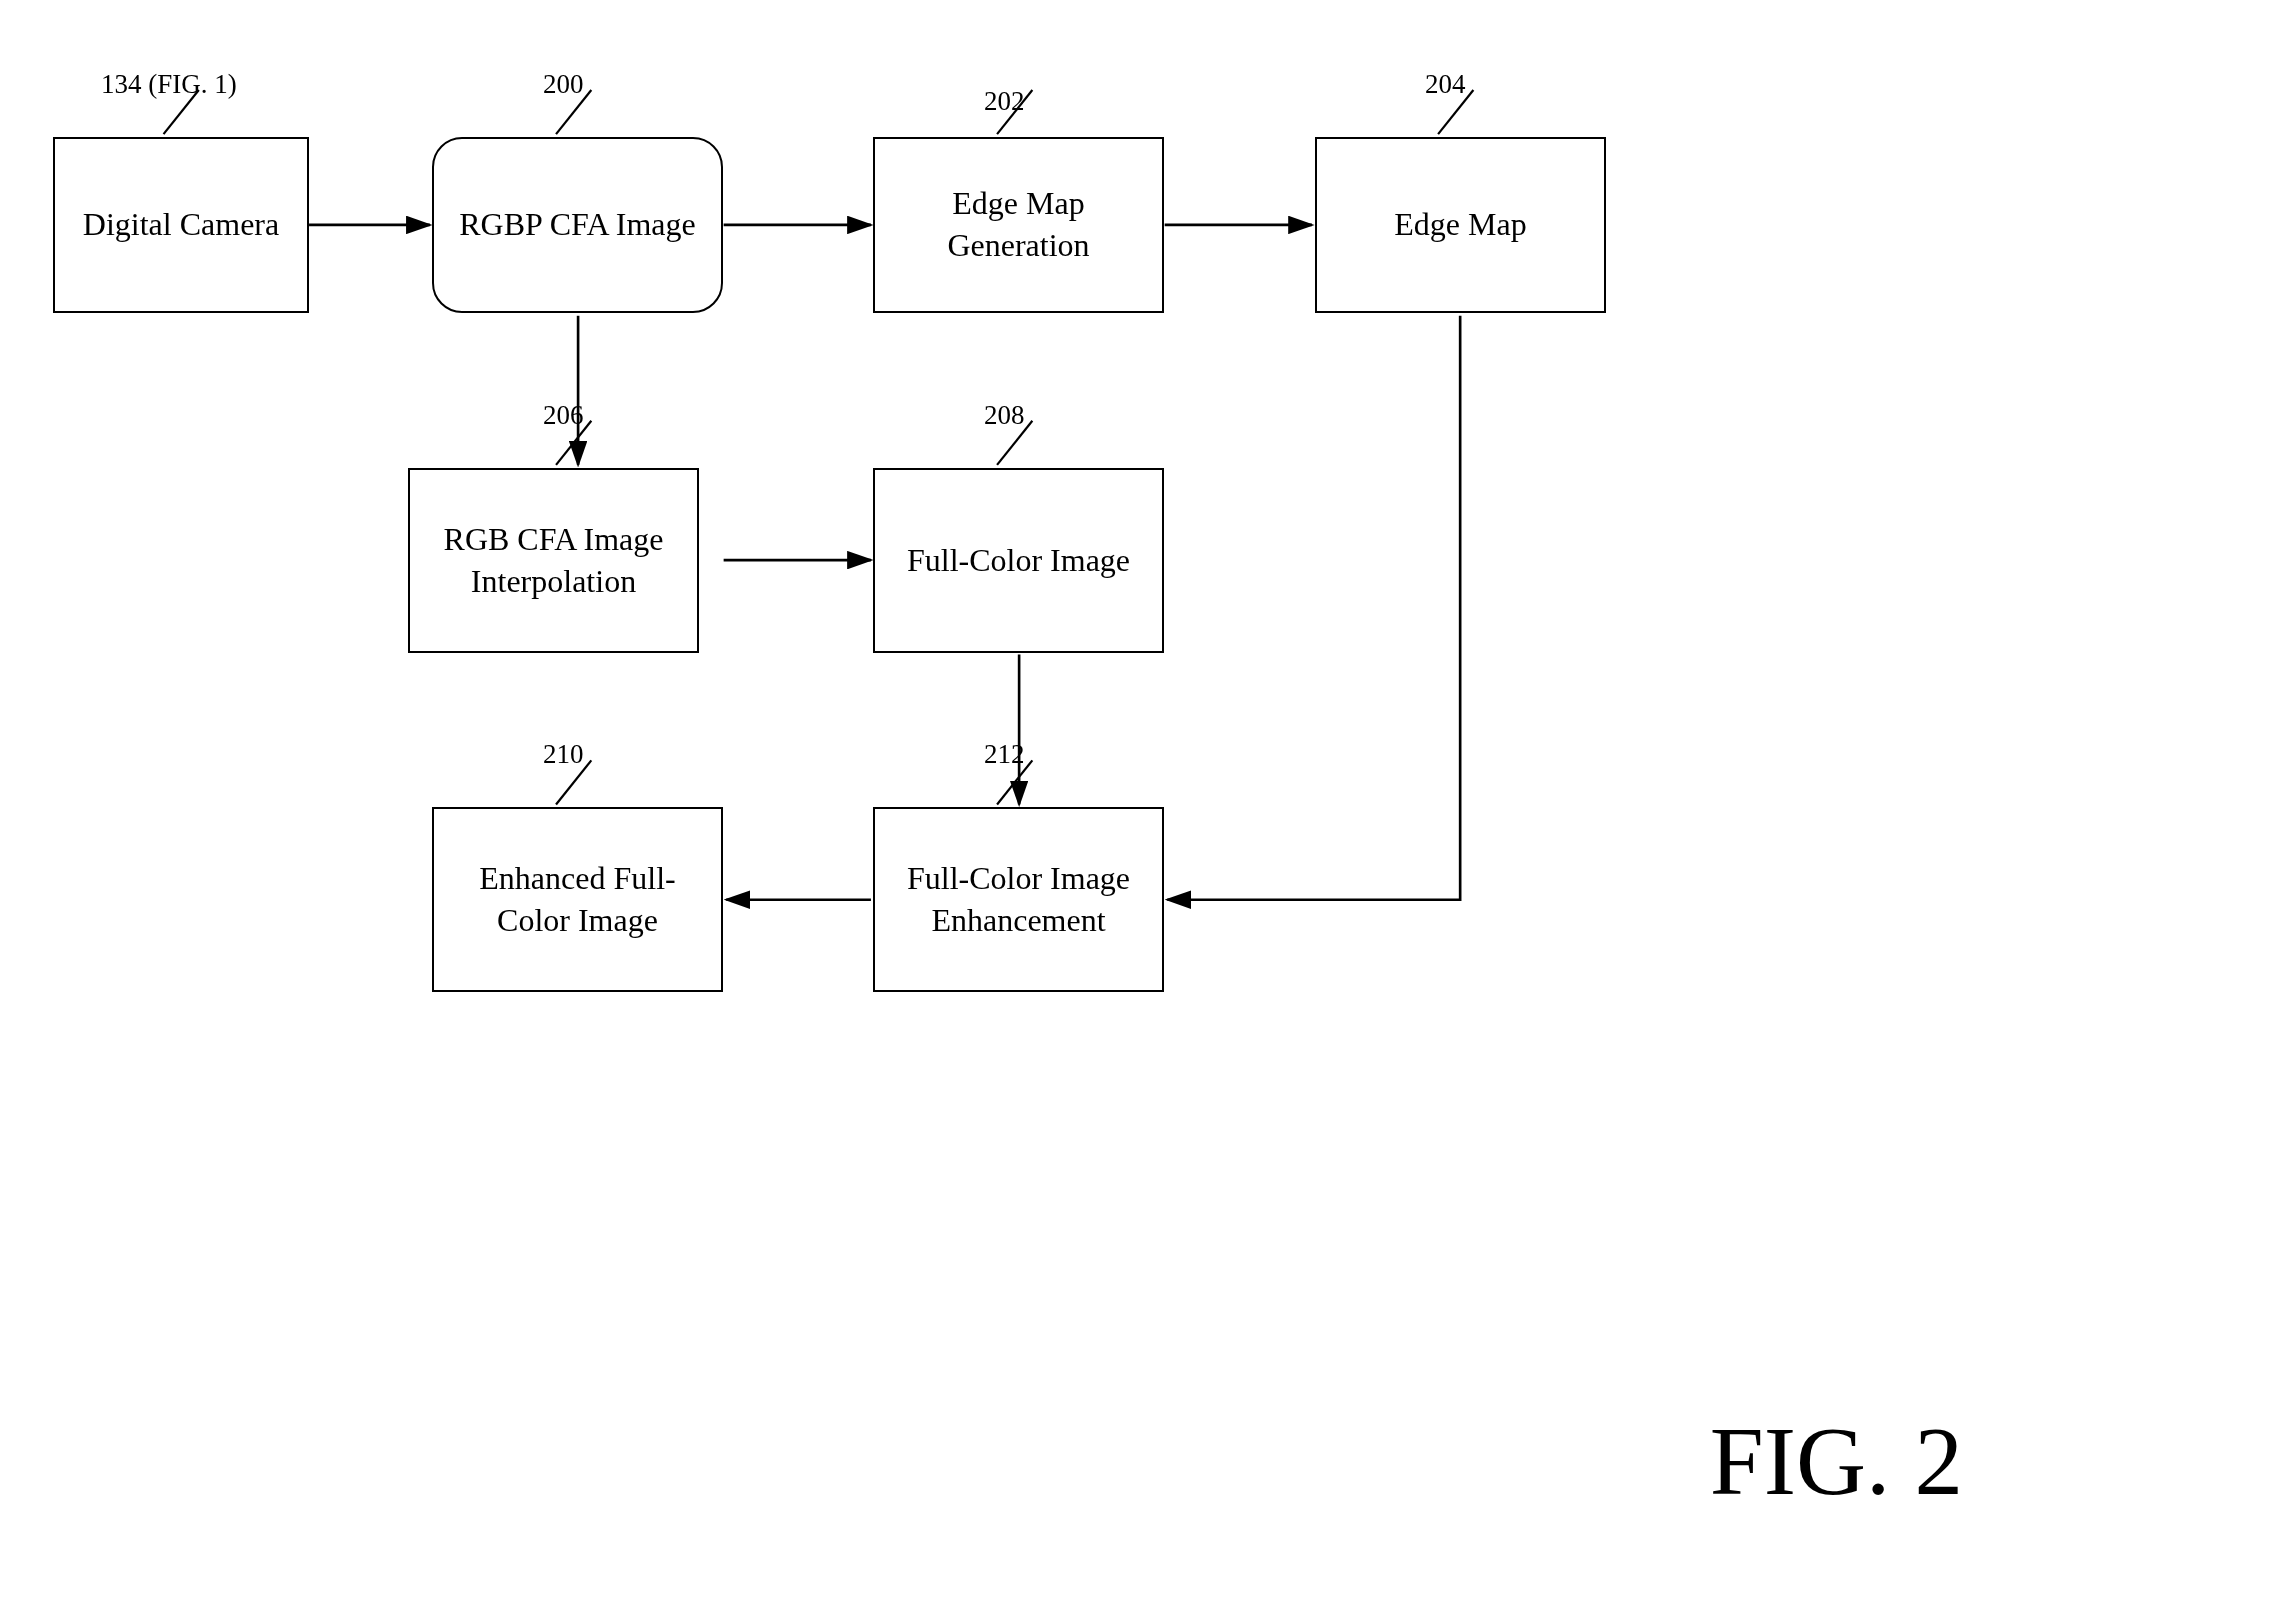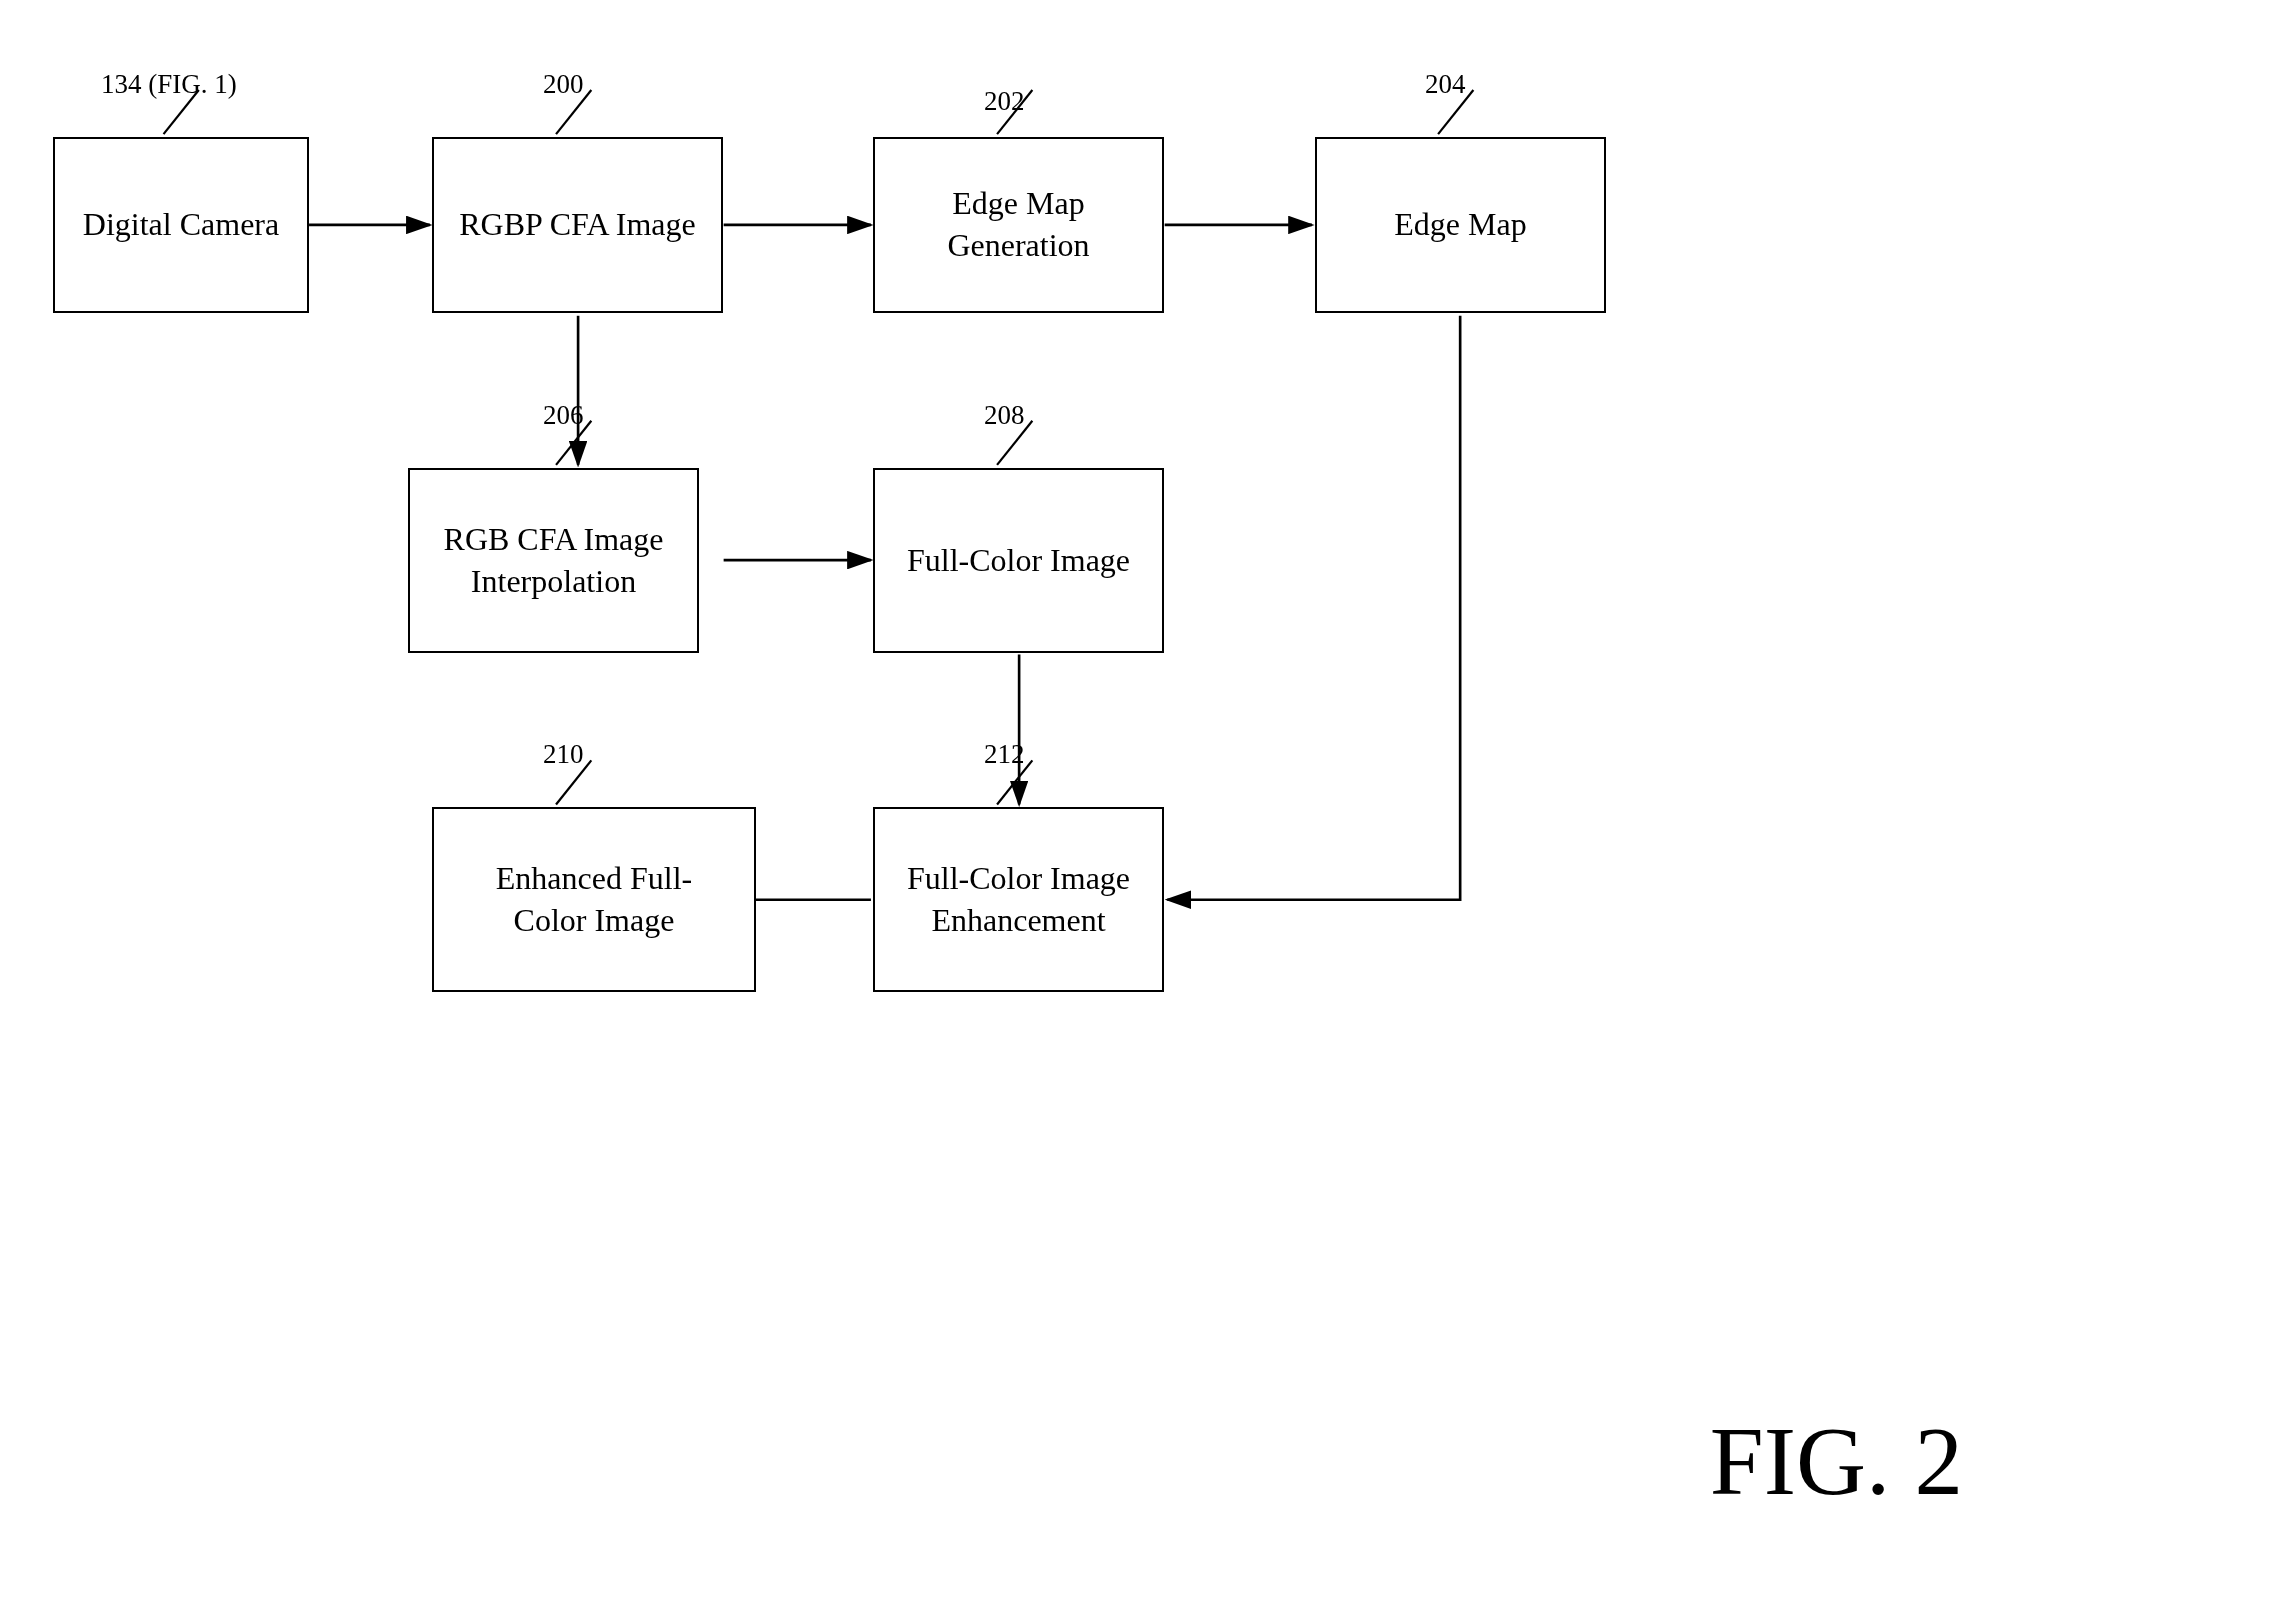--- a/index.html
+++ b/index.html
@@ -105,21 +105,21 @@
   <span class="label-num" style="left:1425px; top:69px;">204</span>
   <span class="label-num" style="left:543px; top:400px;">206</span>
   <span class="label-num" style="left:984px; top:400px;">208</span>
   <span class="label-num" style="left:984px; top:739px;">212</span>
   <span class="label-num" style="left:543px; top:739px;">210</span>
 
   <div class="box" style="left:53px; top:137px; width:256px; height:176px;">
     <span>Digital Camera</span>
   </div>
 
-  <div class="box" style="left:432px; top:137px; width:291px; height:176px;">
+  <div class="box" style="left:432px; top:137px; width:291px; height:176px;border-radius:30px;">
     <span>RGBP CFA Image</span>
   </div>
 
   <div class="box" style="left:873px; top:137px; width:291px; height:176px;">
     <span>Edge Map<br>Generation</span>
   </div>
 
   <div class="box" style="left:1315px; top:137px; width:291px; height:176px;">
     <span>Edge Map</span>
   </div>
@@ -129,20 +129,20 @@
   </div>
 
   <div class="box" style="left:873px; top:468px; width:291px; height:185px;">
     <span>Full-Color Image</span>
   </div>
 
   <div class="box" style="left:873px; top:807px; width:291px; height:185px;">
     <span>Full-Color Image<br>Enhancement</span>
   </div>
 
-  <div class="box" style="left:432px; top:807px; width:324px; height:185px;">
+  <div class="box" style="left:432px; top:807px; width:291px; height:185px;">
     <span>Enhanced Full-<br>Color Image</span>
   </div>
 
   <div class="fig-label" style="right:309px; bottom:106px;">FIG. 2</div>
 
 </div>
 
 
 </body></html>

